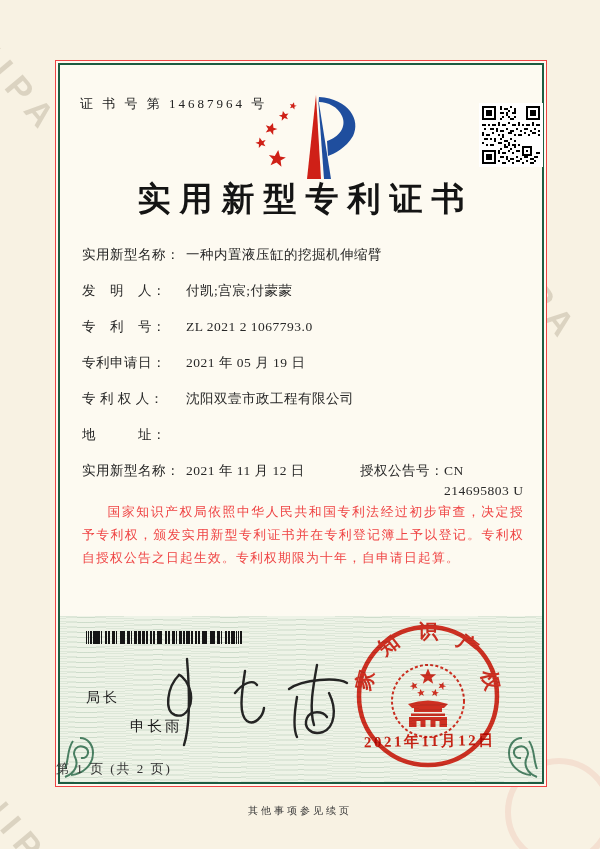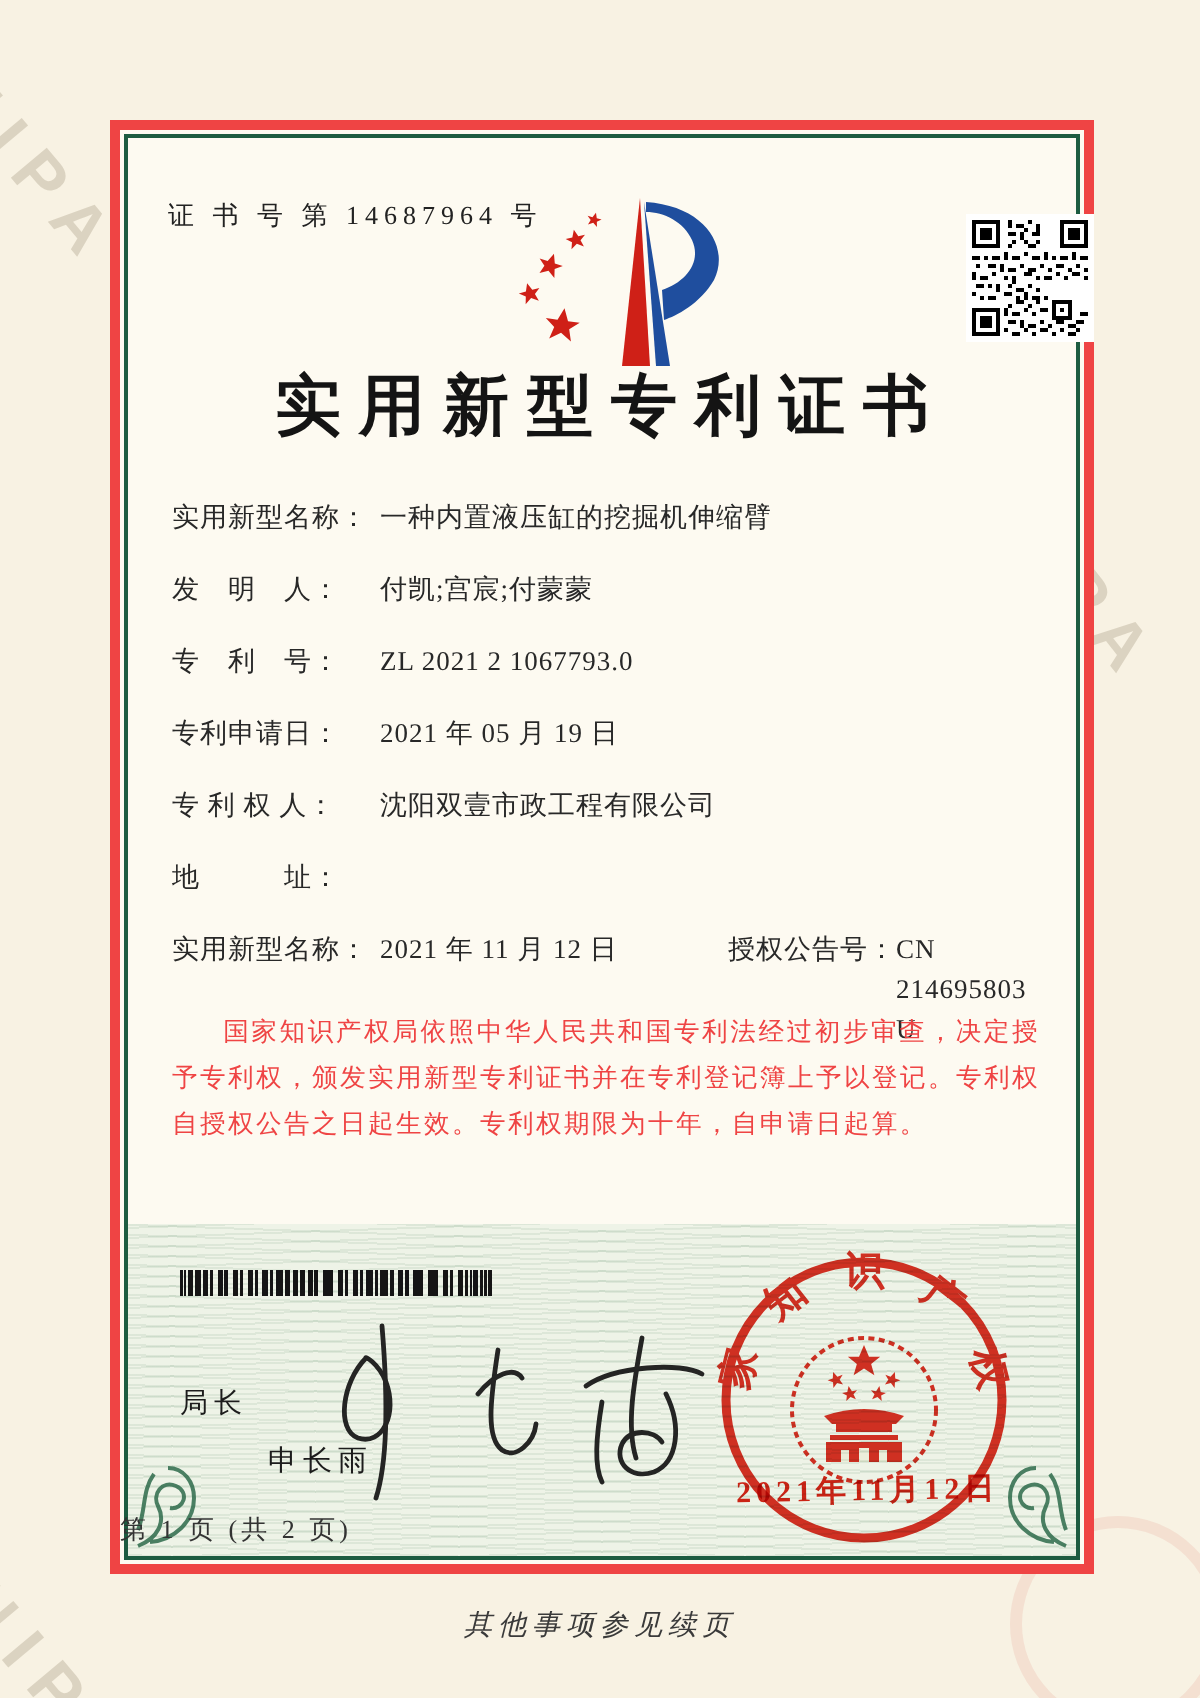--- a/index.html
+++ b/index.html
@@ -18,21 +18,21 @@
   }
   .wm1{left:-30px;top:0px;transform:rotate(50deg);}
   .wm2{left:494px;top:206px;transform:rotate(52deg);}
   .wm3{left:-22px;top:756px;transform:rotate(50deg);}
   .pink-arc{position:absolute;border-radius:50%;border:6px solid rgba(222,130,118,.16);}
   .pa1{left:505px;top:758px;width:96px;height:96px;}
   .pa2{left:66px;top:80px;width:120px;height:70px;transform:rotate(18deg);border-width:4px;border-color:rgba(222,130,118,.12);}
   
   .frame{
     position:absolute;left:55px;top:60px;width:492px;height:727px;
-    border:5px solid #ef4444;background:#fdfaf1;box-sizing:border-box;
+    border:1px solid #ef4444;background:#fdfaf1;box-sizing:border-box;
   }
   .frame-inner{position:absolute;inset:2px;border:2px solid #1d5c41;pointer-events:none;}
   .band{
     position:absolute;left:4px;right:4px;bottom:4px;height:166px;
     background:
       repeating-linear-gradient(2deg, rgba(70,125,85,.10) 0 1px, transparent 1px 5px),
       repeating-linear-gradient(-2deg, rgba(70,125,85,.10) 0 1px, transparent 1px 5px),
       #eef3e7;
   }
   .flourish{position:absolute;stroke:#2e6b4b;fill:none;stroke-width:2;opacity:.85;}
@@ -67,21 +67,21 @@
   }
   .director-label{position:absolute;left:30px;top:628px;font-size:14px;letter-spacing:3px;color:#1c1c1c;}
   .director-name{position:absolute;left:30px;top:656px;font-size:14.5px;letter-spacing:3px;color:#1c1c1c;margin-left:44px;}
   .signature{position:absolute;left:95px;top:592px;width:260px;height:158px;}
   .seal{position:absolute;left:297px;top:560px;width:150px;height:150px;mix-blend-mode:multiply;opacity:.94;}
   .seal-date{
     position:absolute;left:308px;top:671px;font-size:15px;font-weight:600;
     color:#da2517;letter-spacing:2.5px;transform:rotate(-1deg);mix-blend-mode:multiply;
   }
   .page-no{position:absolute;left:0;bottom:8px;width:100%;text-align:left;font-size:13px;letter-spacing:2px;color:#333;}
-  .foot-note{position:absolute;left:0;top:804px;width:600px;text-align:center;font-size:14px;letter-spacing:3px;color:#3a3a3a;font-style:italic;}
+  .foot-note{position:absolute;left:0;top:804px;width:600px;text-align:center;font-size:10px;letter-spacing:3px;color:#3a3a3a;}
 </style>
 </head>
 <body>
 
 <span class="wm wm1">CNIPA</span>
 <span class="wm wm2">CNIPA</span>
 <span class="wm wm3">CNIPA</span>
 <div class="pink-arc pa1"></div>
 <div class="pink-arc pa2"></div>
 

